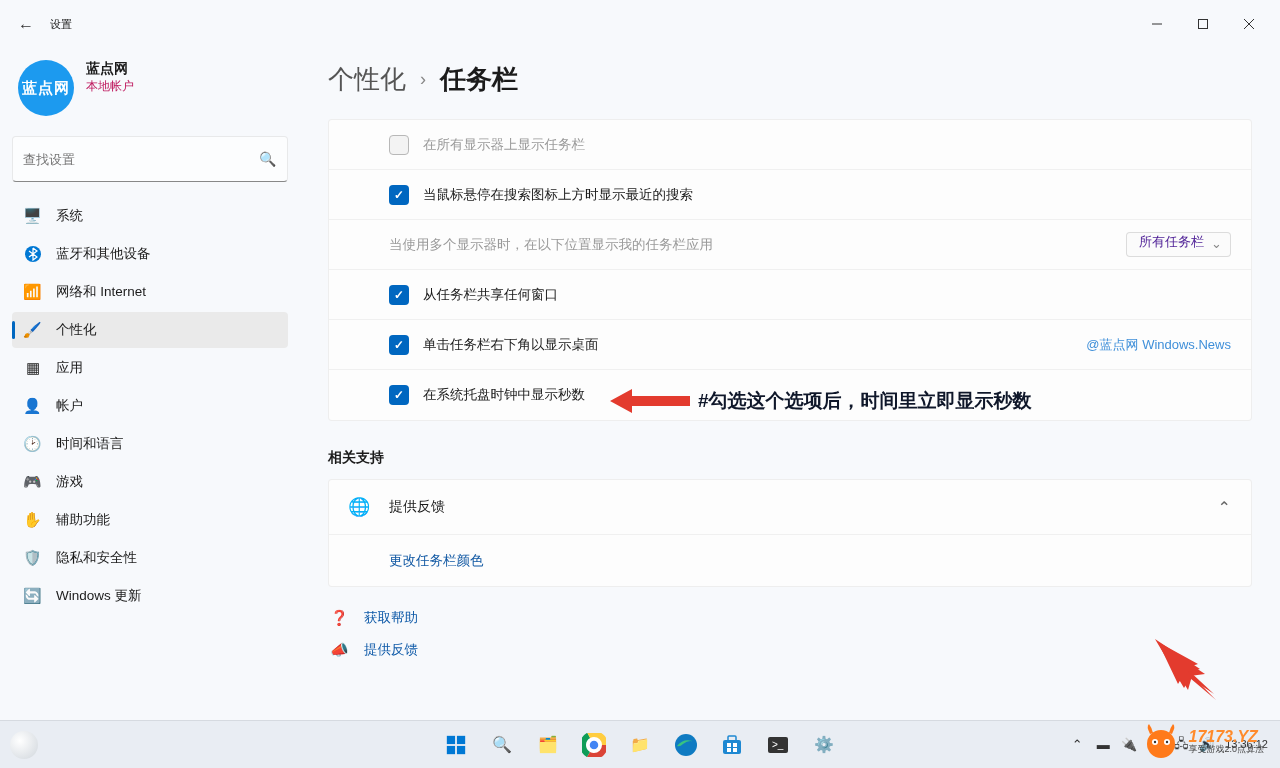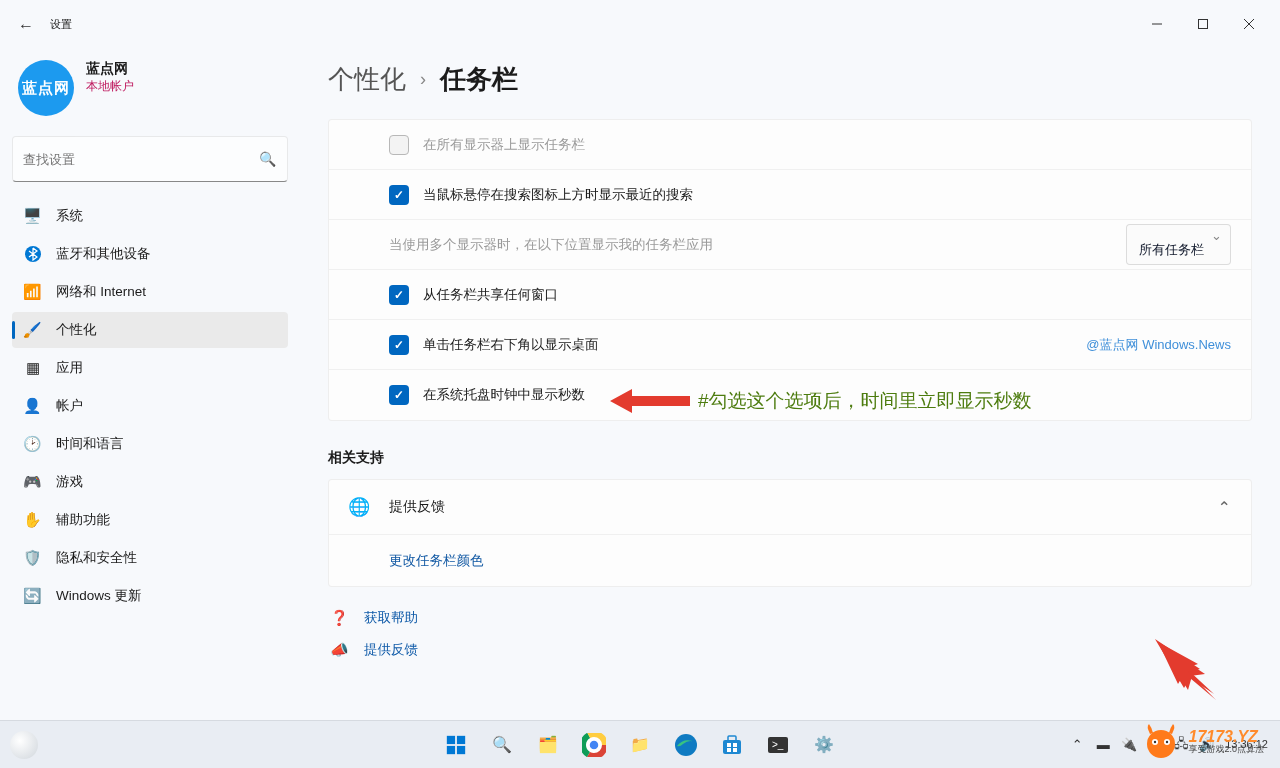--- a/index.html
+++ b/index.html
@@ -33,21 +33,21 @@
 .card{background:#fdfdfd;border:1px solid rgba(0,0,0,.06);border-radius:4px}
 .row{display:flex;align-items:center;min-height:50px;padding:0 20px 0 60px;border-bottom:1px solid rgba(0,0,0,.05);font-size:13.5px;position:relative}
 .row:last-child{border-bottom:none}
 .row.dis{color:#9a9a9a}
 .chk{position:absolute;left:60px;width:20px;height:20px;border-radius:4px;display:flex;align-items:center;justify-content:center}
 .row .lbl{margin-left:34px}
 .row.dis .chk{border:1.5px solid #b8b8b8;background:#f3f3f3}
 .row .chk.on{background:#0067c0;color:#fff}
 .row .chk.on::after{content:"✓";font-size:12px;font-weight:700}
 .row.plain .lbl{margin-left:0}
-.dd{margin-left:auto;border:1px solid rgba(0,0,0,.12);border-radius:4px;padding:16px 26px 5px 12px;font-size:13px;color:#0f172a;position:relative;background:#fbfbfb}
+.dd{margin-left:auto;border:1px solid rgba(0,0,0,.12);border-radius:4px;padding:0 26px 5px 12px;font-size:13px;color:#4c1d95;position:relative;background:#fbfbfb}
 .dd::after{content:"⌄";position:absolute;right:8px;top:3px;color:#888}
 .wm{position:absolute;right:20px;font-size:13px;color:#3f8fd9}
 .sec-title{font-size:14px;font-weight:600;margin:28px 0 12px}
 .exp{display:flex;align-items:center;padding:16px 20px;border-bottom:1px solid rgba(0,0,0,.05)}
 .exp-ic{width:22px;height:22px;margin-right:18px;display:flex;align-items:center;justify-content:center;font-size:18px}
 .exp-t{font-size:14px}
 .exp-ch{margin-left:auto;color:#666}
 .link-row{padding:16px 20px 16px 60px}
 .link-row a{color:#1158a3;font-size:13.5px;text-decoration:none}
 .help{margin-top:22px;display:flex;flex-direction:column;gap:14px;padding-left:2px}
@@ -55,21 +55,21 @@
 .help-ic{color:#222;width:18px;font-size:15px}
 .taskbar{position:absolute;left:0;right:0;bottom:0;height:48px;background:#e9edf3;border-top:1px solid rgba(0,0,0,.08);display:flex;align-items:center}
 .tb-left{width:40px;height:40px;margin-left:4px;display:flex;align-items:center;justify-content:center}
 .weather{width:28px;height:28px;border-radius:50%;background:radial-gradient(circle at 35% 35%,#fff,#d0d6dc)}
 .tb-center{position:absolute;left:50%;transform:translateX(-50%);display:flex;gap:6px}
 .tb-ic{width:40px;height:40px;display:flex;align-items:center;justify-content:center;border-radius:4px}
 .tb-right{margin-left:auto;display:flex;align-items:center;gap:10px;padding-right:12px;font-size:11px;color:#333}
 .tray-ic{width:16px;height:16px;display:flex;align-items:center;justify-content:center;font-size:13px}
 .arrow-ann{position:absolute;left:610px;top:386px;display:flex;align-items:center;gap:8px;pointer-events:none}
 .arrow-svg{width:80px;height:30px}
-.ann-txt{color:#4d7c0f;font-size:19px;font-weight:400;white-space:nowrap}
+.ann-txt{color:#0f172a;font-size:19px;font-weight:700;white-space:nowrap}
 .big-arrow{position:absolute;right:60px;bottom:60px;pointer-events:none}
 .brand{position:absolute;right:16px;bottom:6px;display:flex;align-items:center;gap:6px}
 .brand-logo{width:42px;height:42px;position:relative}
 .brand-logo svg{width:42px;height:42px}
 .brand-txt{display:flex;flex-direction:column;line-height:1}
 .brand-a{color:#ff8a2a;font-weight:800;font-size:16px;font-style:italic}
 .brand-b{color:#444;font-size:9px}
 .win-logo{width:22px;height:22px}
 </style>
 </head>

